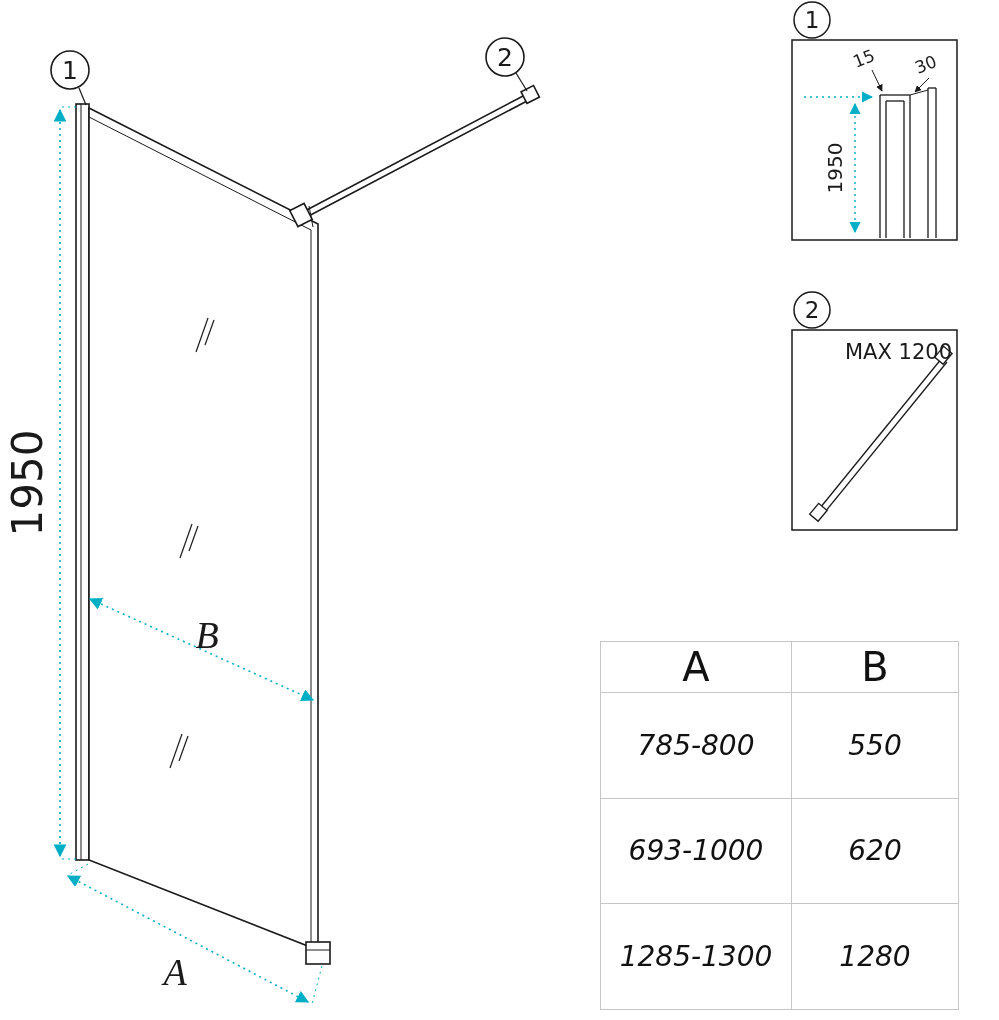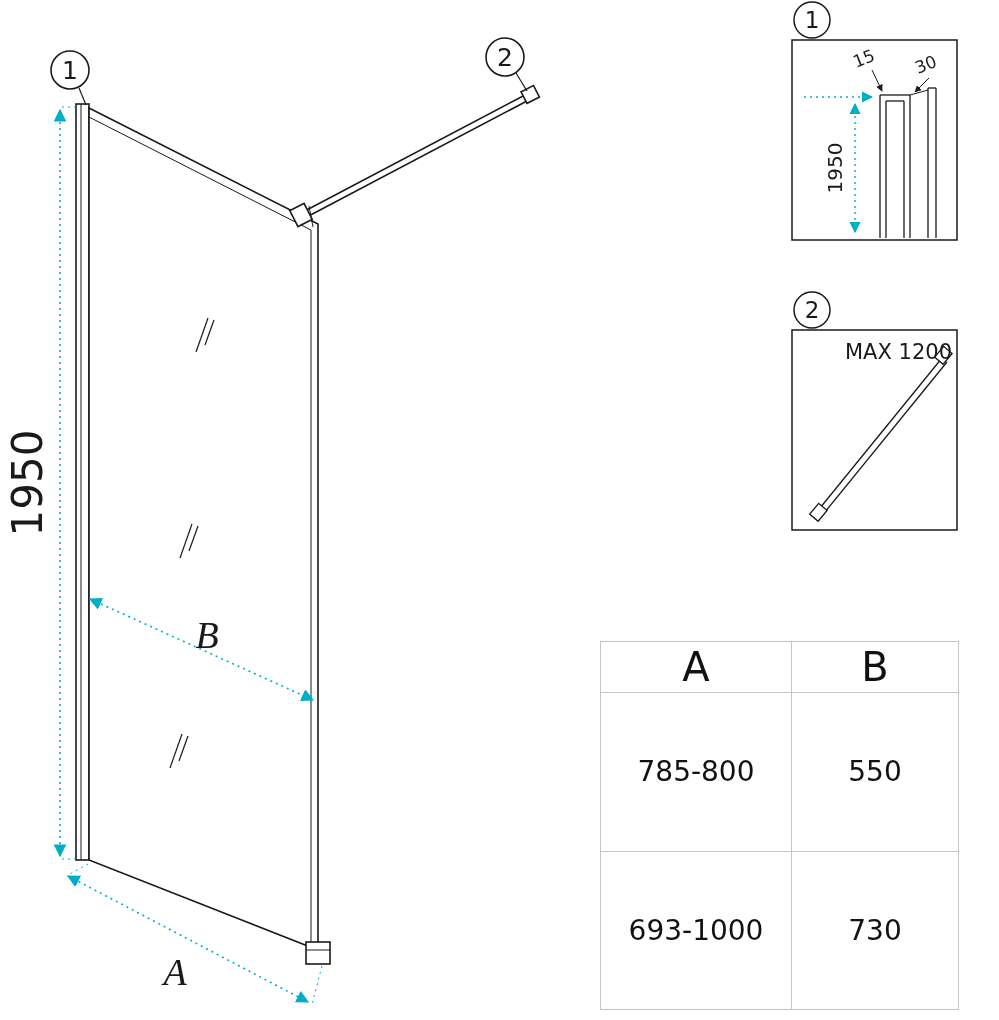--- a/index.html
+++ b/index.html
@@ -29,20 +29,21 @@
     padding:0;
     font-weight:400;
   }
   table.size-table th{
     font-size:40px;
     height:50px;
   }
   table.size-table td{
     font-size:28px;
     height:45px;
+    font-style:italic;
   }
   .col-a{width:191px;}
   .col-b{width:167px;}
 </style>
 </head>
 <body>
 
 <div class="canvas">
 
   <svg width="999" height="1020" viewBox="0 0 999 1020">
@@ -172,19 +173,23 @@
           <th>B</th>
         </tr>
       </thead>
       <tbody>
         <tr>
           <td>785-800</td>
           <td>550</td>
         </tr>
         <tr>
           <td>693-1000</td>
-          <td>730</td>
+          <td>620</td>
+        </tr>
+        <tr>
+          <td>1285-1300</td>
+          <td>1280</td>
         </tr>
       </tbody>
     </table>
   </div>
 
 </div>
 
 </body></html>

